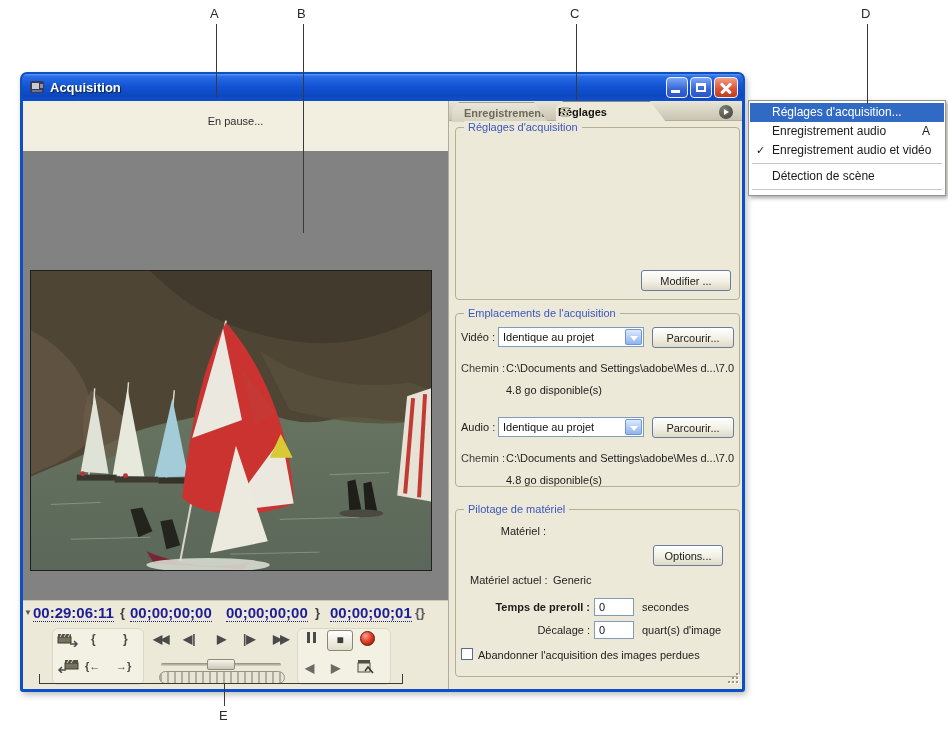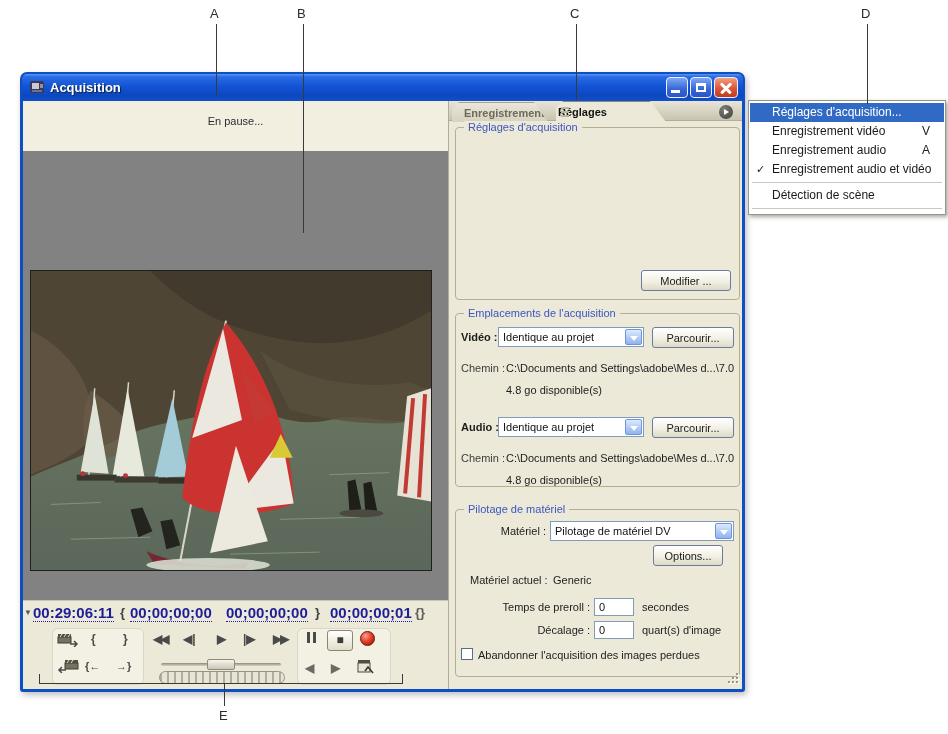--- a/index.html
+++ b/index.html
@@ -73,21 +73,21 @@
   .tab-grip { position:absolute; left:5px; top:5px; width:8px; height:12px;
     background:repeating-linear-gradient(180deg,#b9b4a0 0 2px,transparent 2px 4px); }
   .panel-menu-btn { position:absolute; left:270px; top:4px; width:14px; height:14px; border-radius:50%;
     background:radial-gradient(circle at 35% 30%,#7e7e76,#3f3f38); }
   .panel-menu-btn .arr { position:absolute; left:5px; top:3.5px; width:0; height:0;
     border-left:5px solid #fff; border-top:3.5px solid transparent; border-bottom:3.5px solid transparent; }
 
   .groupbox { position:absolute; left:6px; width:285px; border:1px solid #b4ae92; border-radius:4px; }
   .group-title { position:absolute; left:8px; top:-7px; background:#ece9d8; padding:0 4px; font-size:11px; color:#3b56c0; white-space:nowrap; }
   .lbl { position:absolute; font-size:11px; color:#1d1d1d; white-space:nowrap; }
-  .lbl.bold { font-weight:bold;text-align:right; }
+  .lbl.bold { font-weight:normal;text-align:right; }
   .lbl.dim { color:#3c3c38; }
 
   .listbox { position:absolute; left:8px; top:10px; width:267px; height:124px; background:#fff;
     border:1px solid #8f8f86; border-top-color:#6c6c63; font-size:11px; color:#222; }
   .listbox .line1 { position:absolute; left:5px; top:4px; }
   .listbox .line2 { position:absolute; left:10px; top:17px; }
   .scrollbtn { position:absolute; right:1px; width:15px; height:15px; background:linear-gradient(180deg,#f4f1e8,#d9d5c8);
     border:1px solid #b9b5a6; border-radius:2px; }
   .scrollbtn.up { top:1px; } .scrollbtn.down { bottom:1px; }
   .sb-arr { position:absolute; left:3.5px; width:0; height:0; border-left:4px solid transparent; border-right:4px solid transparent; }
@@ -324,31 +324,25 @@
           </div>
           <button class="xpbtn" style="left:196px; top:103px; width:82px; height:21px;">Parcourir...</button>
           <span class="lbl dim" style="left:5px; top:138px;">Chemin :</span>
           <span class="lbl" style="left:50px; top:138px;">C:\Documents and Settings\adobe\Mes d...\7.0</span>
           <span class="lbl" style="left:50px; top:160px;">4.8 go disponible(s)</span>
         </div>
 
         <div class="groupbox" style="top:408px; height:168px;">
           <span class="group-title">Pilotage de matériel</span>
           <span class="lbl" style="left:0; top:15px; width:90px; text-align:right; display:inline-block;">Matériel :</span>
-          <div class="combo" style="left:94px; top:11px; width:184px;">
-            <span class="val">Pilotage de matériel DV</span>
-            <span class="drop">
-                <span class="chev"></span>
-              </span>
-          </div>
           <button class="xpbtn" style="left:197px; top:35px; width:70px; height:21px;">Options...</button>
           <span class="lbl" style="left:14px; top:64px;">Matériel actuel :</span>
           <span class="lbl" style="left:97px; top:64px;">Generic</span>
 
-          <span class="lbl" style="left:0; top:91px; width:134px; text-align:right; display:inline-block;">Temps de preroll :</span>
+          <span class="lbl" style="left:0; top:91px; width:134px; text-align:right; display:inline-block;font-weight:bold;">Temps de preroll :</span>
           <input class="numfield" style="left: 138px; top: 88px;" value="0">
           <span class="lbl" style="left:186px; top:91px;">secondes</span>
 
           <span class="lbl" style="left:0; top:114px; width:134px; text-align:right; display:inline-block;">Décalage :</span>
           <input class="numfield" style="left: 138px; top: 111px;" value="0">
           <span class="lbl" style="left:186px; top:114px;">quart(s) d'image</span>
 
           <span class="checkbox" style="left:5px; top:138px;"></span>
           <span class="lbl" style="left:22px; top:139px;">Abandonner l'acquisition des images perdues</span>
         </div>
@@ -360,21 +354,20 @@
             <i style="left:0; top:8px;"></i>
             <i style="left:4px; top:4px;"></i>
             <i style="left:8px; top:0;"></i>
         </div>
       </div>
     </div>
   </div>
 
   <div class="menu">
     <div class="menu-item sel"><span>Réglages d'acquisition...</span></div>
-    <div class="menu-item"><span>Enregistrement vidéo</span><span class="mi-short">V</span></div>
     <div class="menu-item"><span>Enregistrement audio</span><span class="mi-short">A</span></div>
     <div class="menu-item"><span class="mi-check">✓</span><span>Enregistrement audio et vidéo</span></div>
     <div class="menu-sep"></div>
     <div class="menu-item"><span>Détection de scène</span></div>
     <div class="menu-sep"></div>
   </div>
 
 </div>
 
 </body></html>

